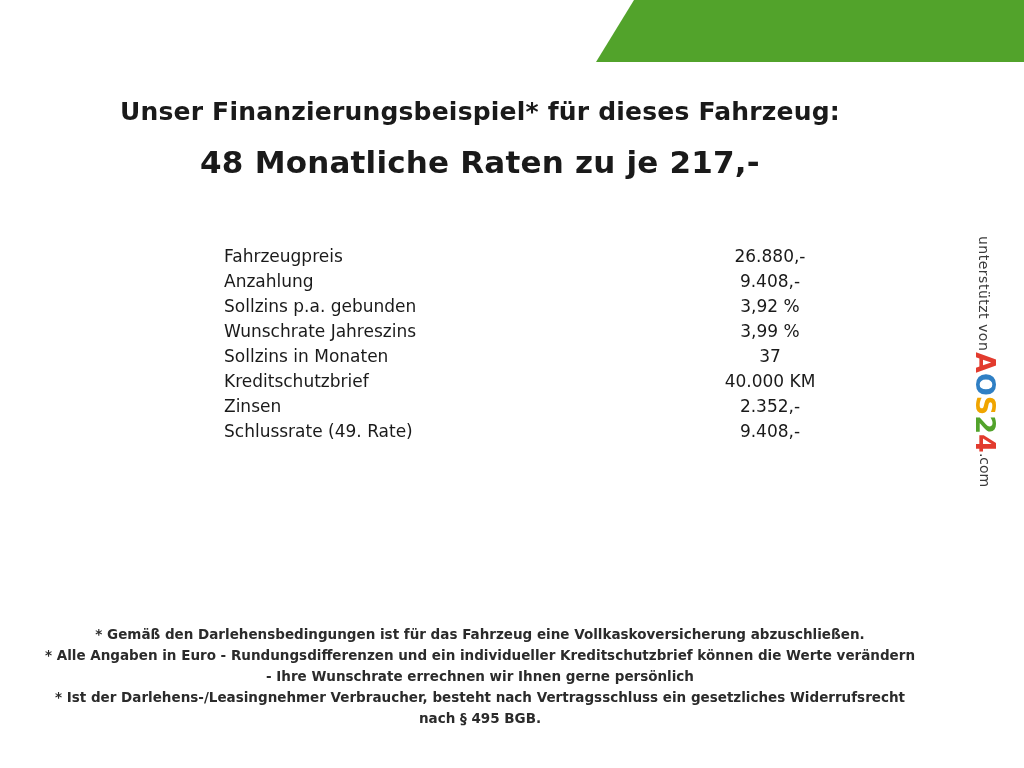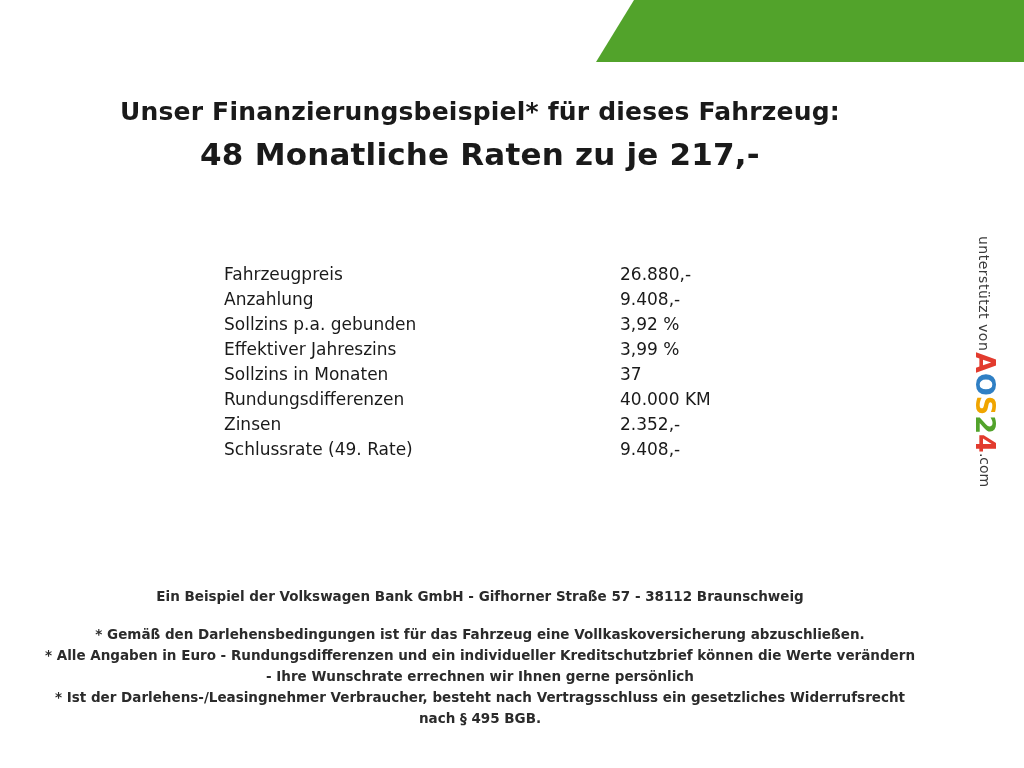--- a/index.html
+++ b/index.html
@@ -89,44 +89,45 @@
     color: #1a1a1a;
     line-height: 1.3;
     letter-spacing: 0.2px;
   }
   .title-sub {
     font-size: 31px;
     font-weight: bold;
     color: #1a1a1a;
     line-height: 1.4;
     letter-spacing: 0.2px;
-    margin-top: 4px;
+    margin-top: 12px;
   }
 
   
   .finance-table {
     position: absolute;
-    top: 262px;
+    top: 244px;
     left: 224px;
     border-collapse: collapse;
   }
   .finance-table td {
     font-size: 17px;
     line-height: 25px;
     color: #1a1a1a;
     padding: 0;
     vertical-align: top;
     white-space: nowrap;
   }
   .finance-table td.label {
     width: 386px;
     padding-right: 10px;
   }
   .finance-table td.value {
     width: 300px;
+    text-align: center;
   }
 
   
   .footer-bank {
     position: absolute;
     top: 586px;
     left: 0;
     width: 960px;
     text-align: center;
     font-size: 13.5px;
@@ -223,43 +224,42 @@
       </tr>
       <tr>
         <td class="label">Anzahlung</td>
         <td class="value">9.408,-</td>
       </tr>
       <tr>
         <td class="label">Sollzins p.a. gebunden</td>
         <td class="value">3,92 %</td>
       </tr>
       <tr>
-        <td class="label">Effektiver Jahreszins</td>
+        <td class="label">Wunschrate Jahreszins</td>
         <td class="value">3,99 %</td>
       </tr>
       <tr>
         <td class="label">Sollzins in Monaten</td>
         <td class="value">37</td>
       </tr>
       <tr>
-        <td class="label">Rundungsdifferenzen</td>
+        <td class="label">Kreditschutzbrief</td>
         <td class="value">40.000 KM</td>
       </tr>
       <tr>
         <td class="label">Zinsen</td>
         <td class="value">2.352,-</td>
       </tr>
       <tr>
         <td class="label">Schlussrate (49. Rate)</td>
         <td class="value">9.408,-</td>
       </tr>
     </tbody>
   </table>
 
-  <div class="footer-bank">Ein Beispiel der Volkswagen Bank GmbH - Gifhorner Straße 57 - 38112 Braunschweig</div>
   <div class="footer-notes">
     <div>* Gemäß den Darlehensbedingungen ist für das Fahrzeug eine Vollkaskoversicherung abzuschließen.</div>
     <div>* Alle Angaben in Euro - Rundungsdifferenzen und ein individueller Kreditschutzbrief können die Werte verändern</div>
     <div>- Ihre Wunschrate errechnen wir Ihnen gerne persönlich</div>
     <div>* Ist der Darlehens-/Leasingnehmer Verbraucher, besteht nach Vertragsschluss ein gesetzliches Widerrufsrecht</div>
     <div>nach § 495 BGB.</div>
   </div>
 
   <div class="side-support">
     <div class="side-text">unterstützt von</div>

